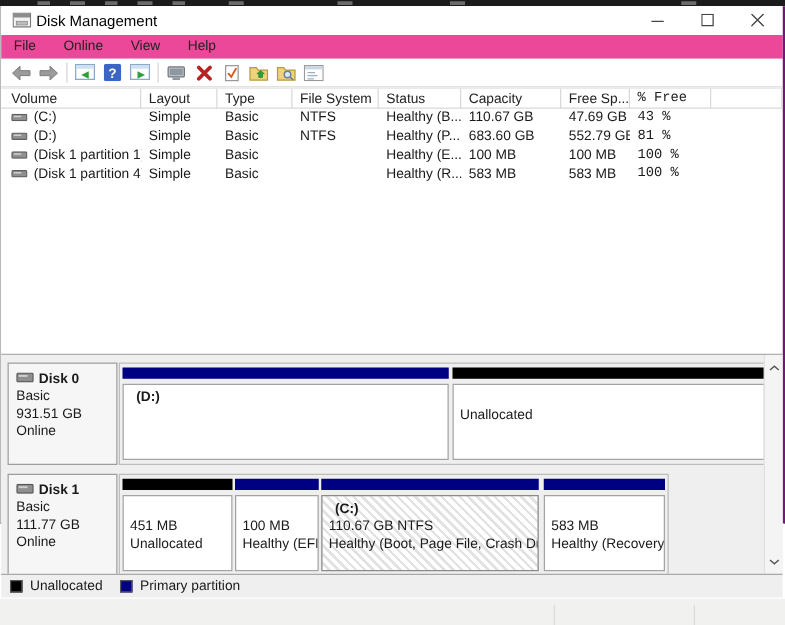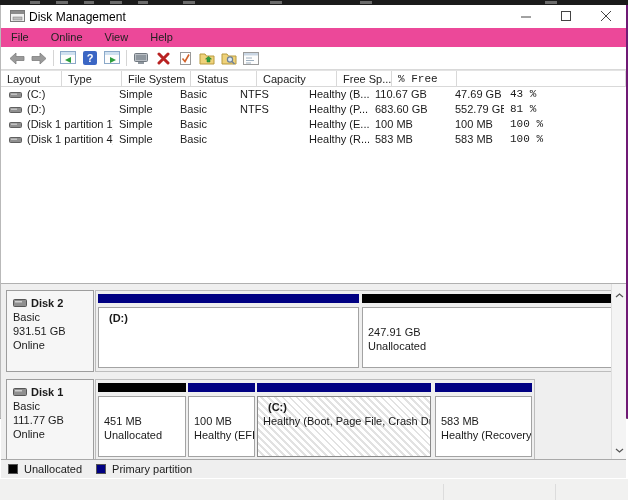--- a/index.html
+++ b/index.html
@@ -210,20 +210,21 @@
             <rect x="1" y="1" width="14" height="2.5" fill="#c9d6e4"></rect>
             <line x1="3" y1="6" x2="9" y2="6" stroke="#9fb0c0" stroke-width="1"></line>
             <line x1="3" y1="8.5" x2="11" y2="8.5" stroke="#9fb0c0" stroke-width="1"></line>
             <line x1="3" y1="11" x2="8" y2="11" stroke="#9fb0c0" stroke-width="1"></line>
           </svg>
       </div>
     </div>
 
     <div class="volume-pane">
       <div class="vrow vheader">
+        <div class="cell c0">Volume</div>
         <div class="cell c1">Layout</div>
         <div class="cell c2">Type</div>
         <div class="cell c3">File System</div>
         <div class="cell c4">Status</div>
         <div class="cell c5">Capacity</div>
         <div class="cell c6">Free Sp...</div>
         <div class="cell c7">% Free</div>
         <div class="cell c8"></div>
       </div>
 
@@ -303,38 +304,37 @@
     <div class="splitter"></div>
 
     <div class="graph-pane">
 
       <div class="disk-label" style="top:6px;">
         <div class="dname">
           <span><svg width="14" height="8">
                 <rect x="0.5" y="0.5" width="13" height="7" rx="1" fill="#8f8f8f" stroke="#555"></rect>
                 <rect x="2" y="2" width="7" height="1.5" fill="#cfcfcf"></rect>
               </svg></span>
-          <span>Disk 2</span>
+          <span>Disk 0</span>
         </div>
         <div class="dline">Basic</div>
         <div class="dline">931.51 GB</div>
         <div class="dline">Online</div>
       </div>
       <div class="part-area" style="top:6px; width:518px;">
         <div class="partition" style="left:2px; width:261px;">
           <div class="pbar primary"></div>
           <div class="pbox">
             <div class="l1">(D:)</div>
           </div>
         </div>
         <div class="partition" style="left:266px; width:250px;">
           <div class="pbar unalloc"></div>
           <div class="pbox">
             <div class="l1"></div>
-            <div class="ln">247.91 GB</div>
             <div class="ln">Unallocated</div>
           </div>
         </div>
       </div>
 
       <div class="disk-label" style="top:95px;">
         <div class="dname">
           <span><svg width="14" height="8">
                 <rect x="0.5" y="0.5" width="13" height="7" rx="1" fill="#8f8f8f" stroke="#555"></rect>
                 <rect x="2" y="2" width="7" height="1.5" fill="#cfcfcf"></rect>
@@ -359,20 +359,21 @@
           <div class="pbox">
             <div class="l1"></div>
             <div class="ln">100 MB</div>
             <div class="ln">Healthy (EFI S</div>
           </div>
         </div>
         <div class="partition" style="left:161px; width:174px;">
           <div class="pbar primary"></div>
           <div class="pbox selected">
             <div class="l1">(C:)</div>
+            <div class="ln">110.67 GB NTFS</div>
             <div class="ln">Healthy (Boot, Page File, Crash Dump</div>
           </div>
         </div>
         <div class="partition" style="left:339px; width:97px;">
           <div class="pbar primary"></div>
           <div class="pbox">
             <div class="l1"></div>
             <div class="ln">583 MB</div>
             <div class="ln">Healthy (Recovery</div>
           </div>

